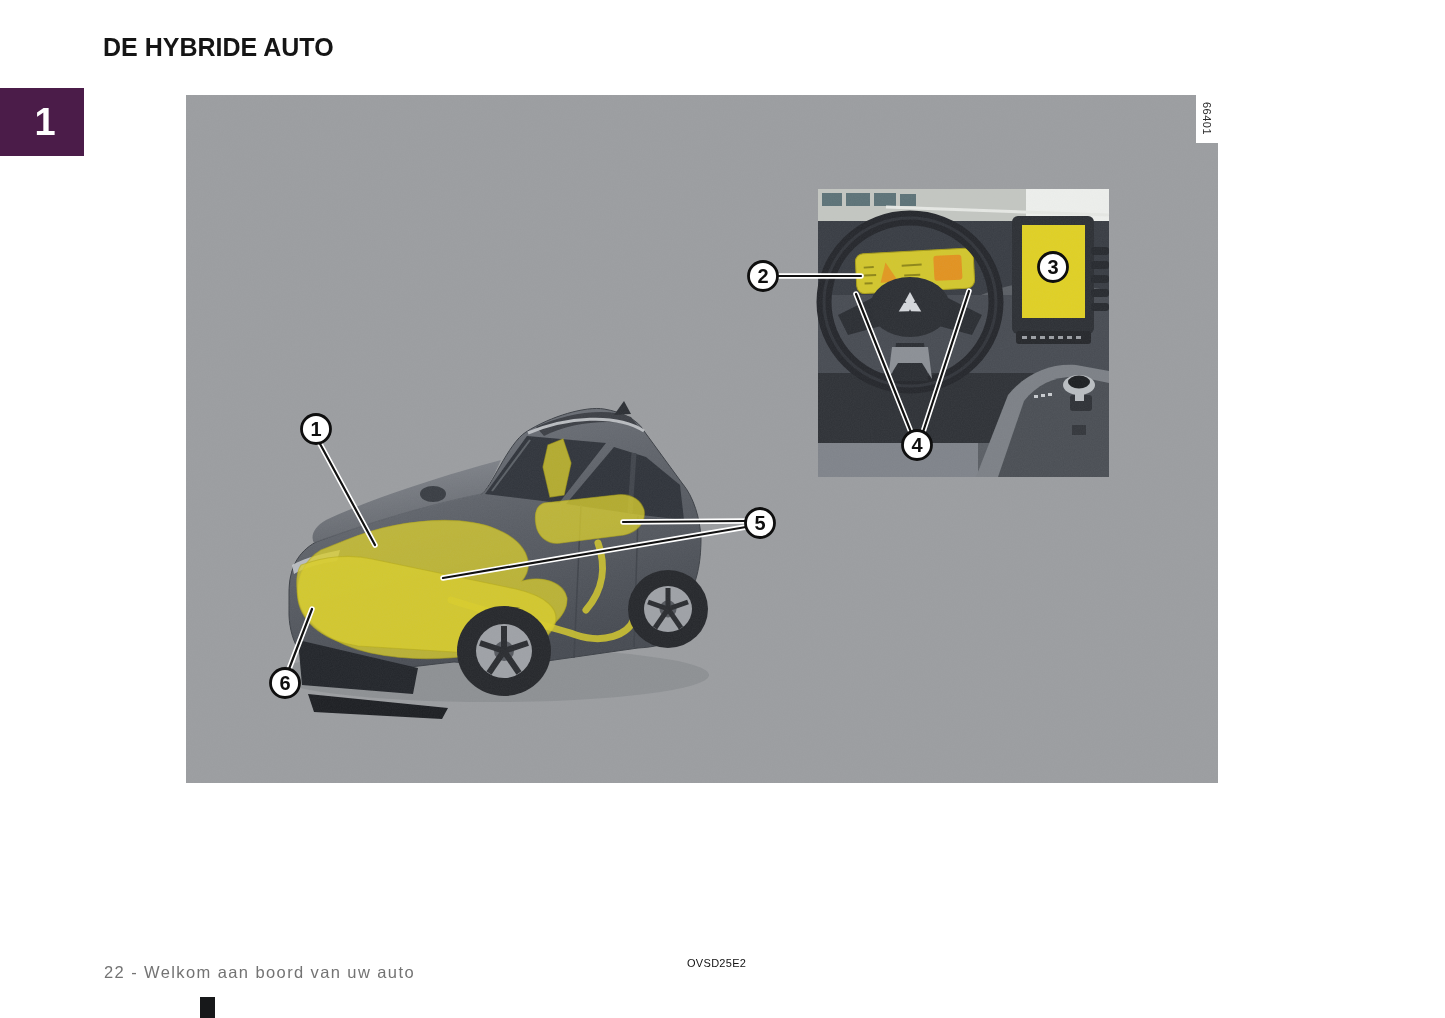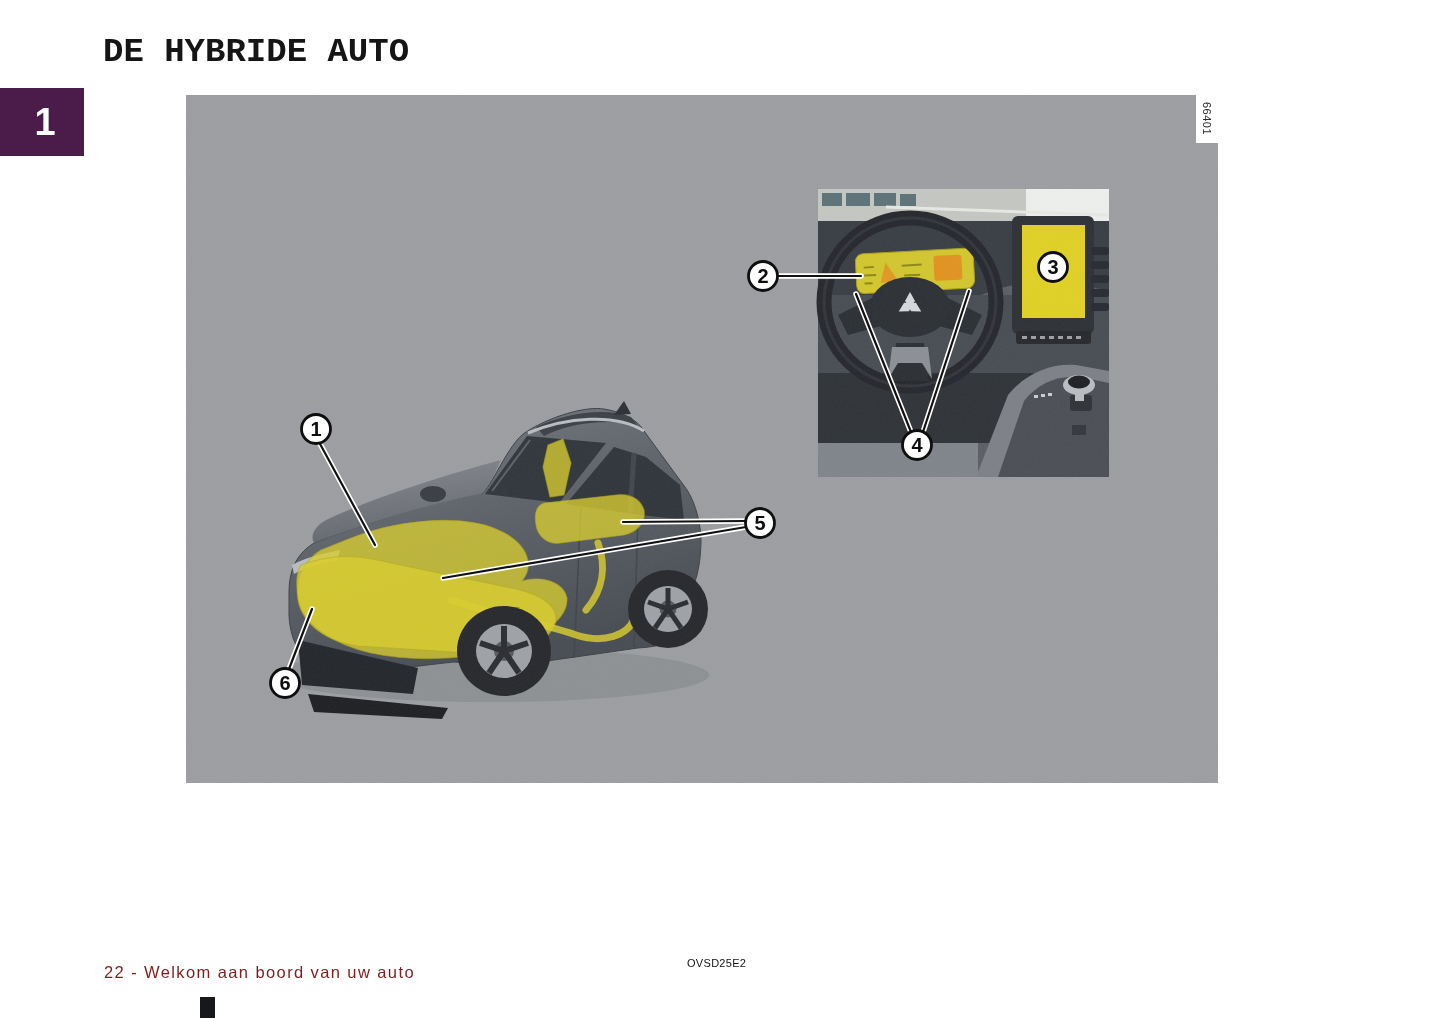--- a/index.html
+++ b/index.html
@@ -4,23 +4,22 @@
 <style>
   * { margin:0; padding:0; box-sizing:border-box; }
   html,body { background:#ffffff; }
   .page {
     position:relative; width:1445px; height:1018px;
     background:#ffffff; overflow:hidden;
     font-family:"Liberation Sans", sans-serif;
   }
   .title {
     position:absolute; left:103px; top:33px;
-    font-size:34px; font-weight:bold; color:#151515; letter-spacing:0px;
+    font-size:25px; font-weight:bold; color:#151515; letter-spacing:0px;
     white-space:nowrap;
-    font-family:Liberation Mono, monospace;
   }
   .chapter-tab {
     position:absolute; left:0; top:88px; width:84px; height:68px;
     background:#4b1c49; color:#ffffff;
     display:flex; align-items:center; justify-content:center;
   }
   .chapter-tab span { font-size:38px; font-weight:bold; padding-left:6px; }
   .figure {
     position:absolute; left:186px; top:95px; width:1032px; height:688px;
     background:#9b9da0;
@@ -30,21 +29,21 @@
     position:absolute; right:0; top:0; width:22px; height:48px;
     background:#ffffff;
     display:flex; align-items:center; justify-content:center;
   }
   .fig-code span {
     writing-mode:vertical-rl; text-orientation:mixed;
     font-size:11px; color:#2b2b2b; letter-spacing:0.5px; white-space:nowrap;
   }
   .footer-page-label {
     position:absolute; left:104px; top:963px;
-    font-size:16.5px; color:#7f1d1d; letter-spacing:1.4px; white-space:nowrap;
+    font-size:16.5px; color:#737373; letter-spacing:1.4px; white-space:nowrap;
   }
   .footer-doc-code {
     position:absolute; left:687px; top:957px;
     font-size:11px; color:#121212; letter-spacing:0.3px; white-space:nowrap;
   }
   .print-mark {
     position:absolute; left:200px; top:997px; width:15px; height:21px;
     background:#17181a;
   }
   .callout-circle { fill:#ffffff; stroke:#0e0e0e; stroke-width:2.8; }

